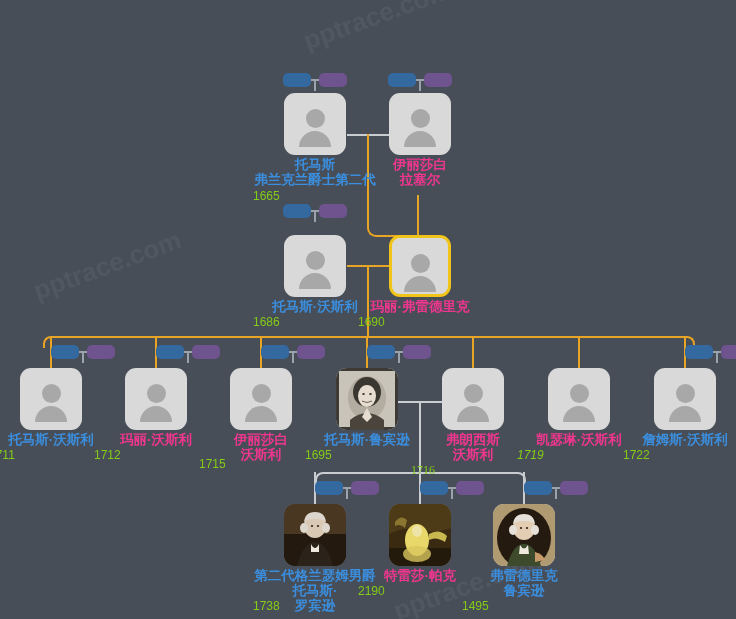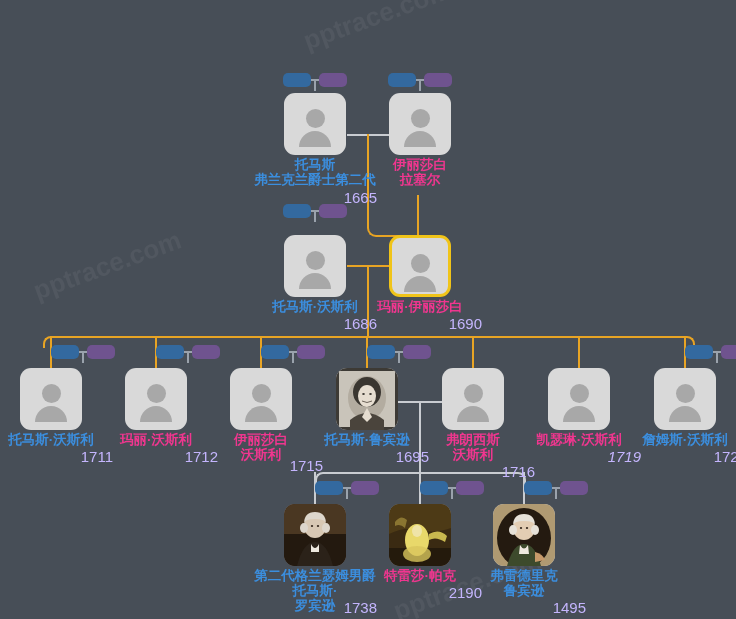--- a/index.html
+++ b/index.html
@@ -57,22 +57,22 @@
 
   
   .lbl{
     position:absolute;top:64px;left:-62px;width:124px;text-align:center;
     font-size:13.5px;font-weight:700;line-height:15px;
     white-space:pre-line;
   }
   .lbl.m{color:#3b8ede;}
   .lbl.f{color:#f0368f;}
   .yr{
-    position:absolute;left:-62px;width:124px;text-align:right;
-    font-size:15px;color:#c4b5fd;font-weight:400;
+    position:absolute;left:-62px;width:124px;text-align:left;
+    font-size:12px;color:#84cc16;font-weight:400;
   }
 
   
   .chips{position:absolute;width:0;height:0;}
   .chip{position:absolute;top:0;width:28px;height:14px;border-radius:5px;}
   .chip.blue{left:-32px;background:#33699f;}
   .chip.purple{left:4px;background:#6f538f;}
   .chip-bar{position:absolute;left:-4px;top:6px;width:8px;height:2px;background:#9aa2ac;}
   .chip-stem{position:absolute;left:-1px;top:7px;width:2px;height:11px;background:#9aa2ac;}
 </style>
@@ -226,21 +226,21 @@
     <div class="yr" style="top:80px;">1686</div>
   </div>
 
   <div class="node" style="left:420px;top:235px;">
     <div class="card hl">
       <div class="avatar">
         <div class="head"></div>
           <div class="body"></div>
       </div>
     </div>
-    <div class="lbl f">玛丽·伊丽莎白</div>
+    <div class="lbl f">玛丽·弗雷德里克</div>
     <div class="yr" style="top:80px;">1690</div>
   </div>
 
   <div class="node" style="left:51px;top:368px;">
     <div class="card">
       <div class="avatar">
           <div class="head"></div>
           <div class="body"></div>
         </div>
     </div>
@@ -294,21 +294,21 @@
 
   <div class="node" style="left:473px;top:368px;">
     <div class="card">
       <div class="avatar">
           <div class="head"></div>
           <div class="body"></div>
         </div>
     </div>
     <div class="lbl f">弗朗西斯
 沃斯利</div>
-    <div class="yr" style="top:95px;">1716</div>
+    <div class="yr" style="top:95px;font-family:Liberation Serif, serif;">1716</div>
   </div>
 
   <div class="node" style="left:579px;top:368px;">
     <div class="card">
       <div class="avatar">
           <div class="head"></div>
           <div class="body"></div>
         </div>
     </div>
     <div class="lbl f">凯瑟琳·沃斯利</div>

